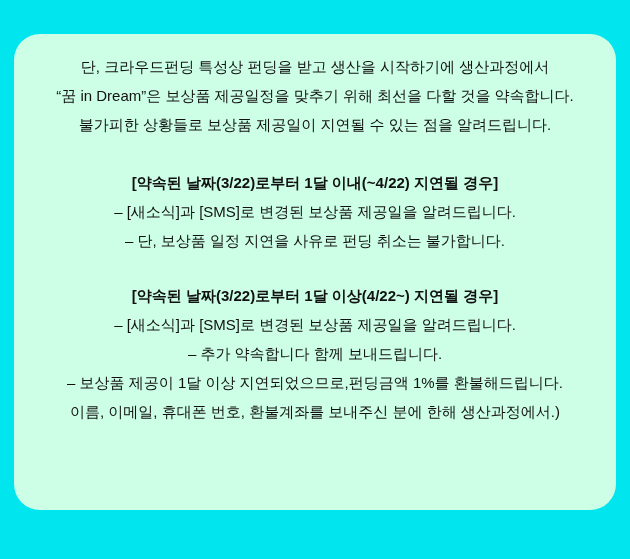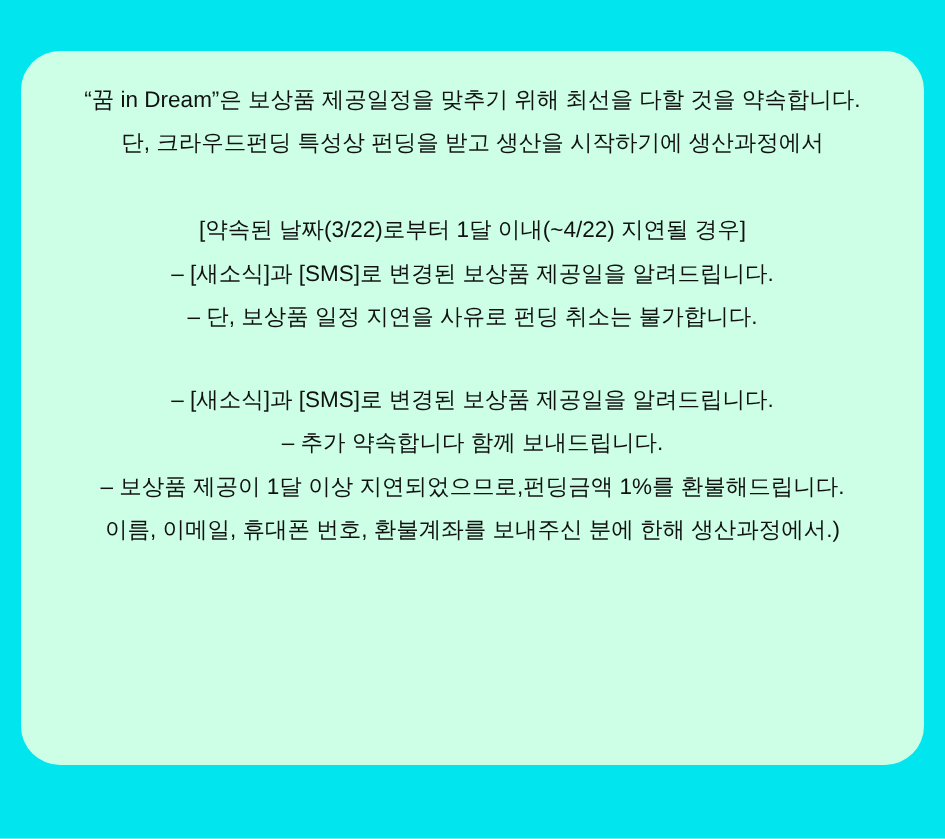--- a/index.html
+++ b/index.html
@@ -25,52 +25,54 @@
     padding: 18px 12px 12px 12px;
     text-align: center;
   }
   .line {
     color: #111111;
     font-size: 15px;
     line-height: 29px;
     white-space: nowrap;
   }
   .line.bold {
-    font-weight: normal;
+    font-weight: bold;
   }
   .block {
     margin: 0;
   }
   .spacer {
     height: 29px;
   }
   .spacer-sm {
     height: 26px;
   }
 </style>
 </head>
 <body>
 
 <div class="notice-card">
 
   <div class="block">
+    <div class="line">단, 크라우드펀딩 특성상 펀딩을 받고 생산을 시작하기에 생산과정에서</div>
     <div class="line">“꿈 in Dream”은 보상품 제공일정을 맞추기 위해 최선을 다할 것을 약속합니다.</div>
-    <div class="line">단, 크라우드펀딩 특성상 펀딩을 받고 생산을 시작하기에 생산과정에서</div>
+    <div class="line">불가피한 상황들로 보상품 제공일이 지연될 수 있는 점을 알려드립니다.</div>
   </div>
 
   <div class="spacer"></div>
 
   <div class="block">
     <div class="line bold">[약속된 날짜(3/22)로부터 1달 이내(~4/22) 지연될 경우]</div>
     <div class="line">– [새소식]과 [SMS]로 변경된 보상품 제공일을 알려드립니다.</div>
     <div class="line">– 단, 보상품 일정 지연을 사유로 펀딩 취소는 불가합니다.</div>
   </div>
 
   <div class="spacer-sm"></div>
 
   <div class="block">
+    <div class="line bold">[약속된 날짜(3/22)로부터 1달 이상(4/22~) 지연될 경우]</div>
     <div class="line">– [새소식]과 [SMS]로 변경된 보상품 제공일을 알려드립니다.</div>
     <div class="line">– 추가 약속합니다 함께 보내드립니다.</div>
     <div class="line">– 보상품 제공이 1달 이상 지연되었으므로,펀딩금액 1%를 환불해드립니다.</div>
     <div class="line">이름, 이메일, 휴대폰 번호, 환불계좌를 보내주신 분에 한해 생산과정에서.)</div>
   </div>
 
 </div>
 
 </body></html>

